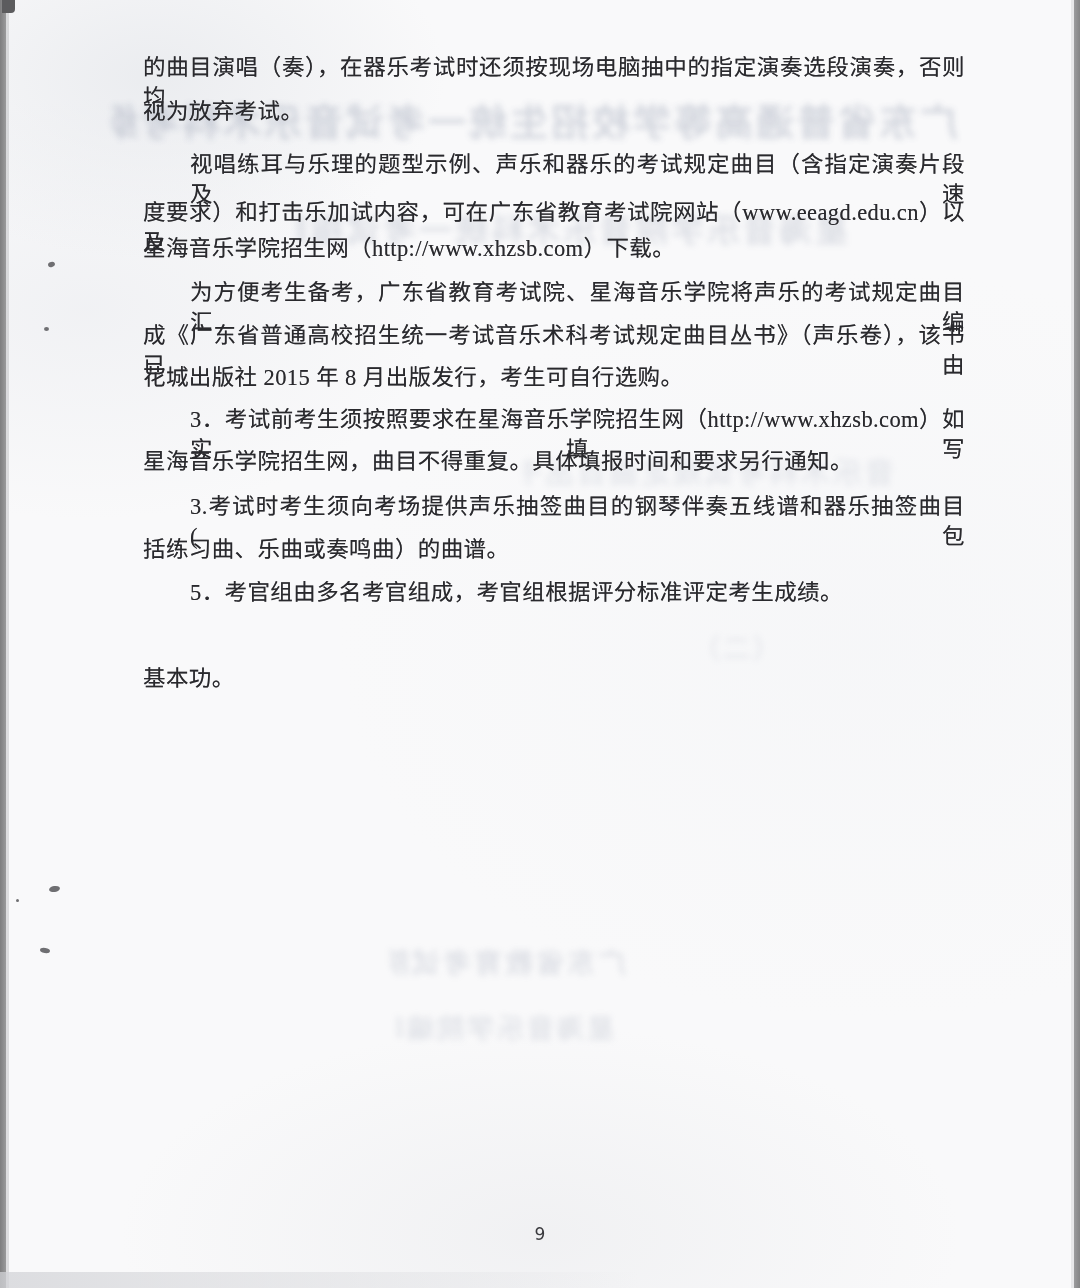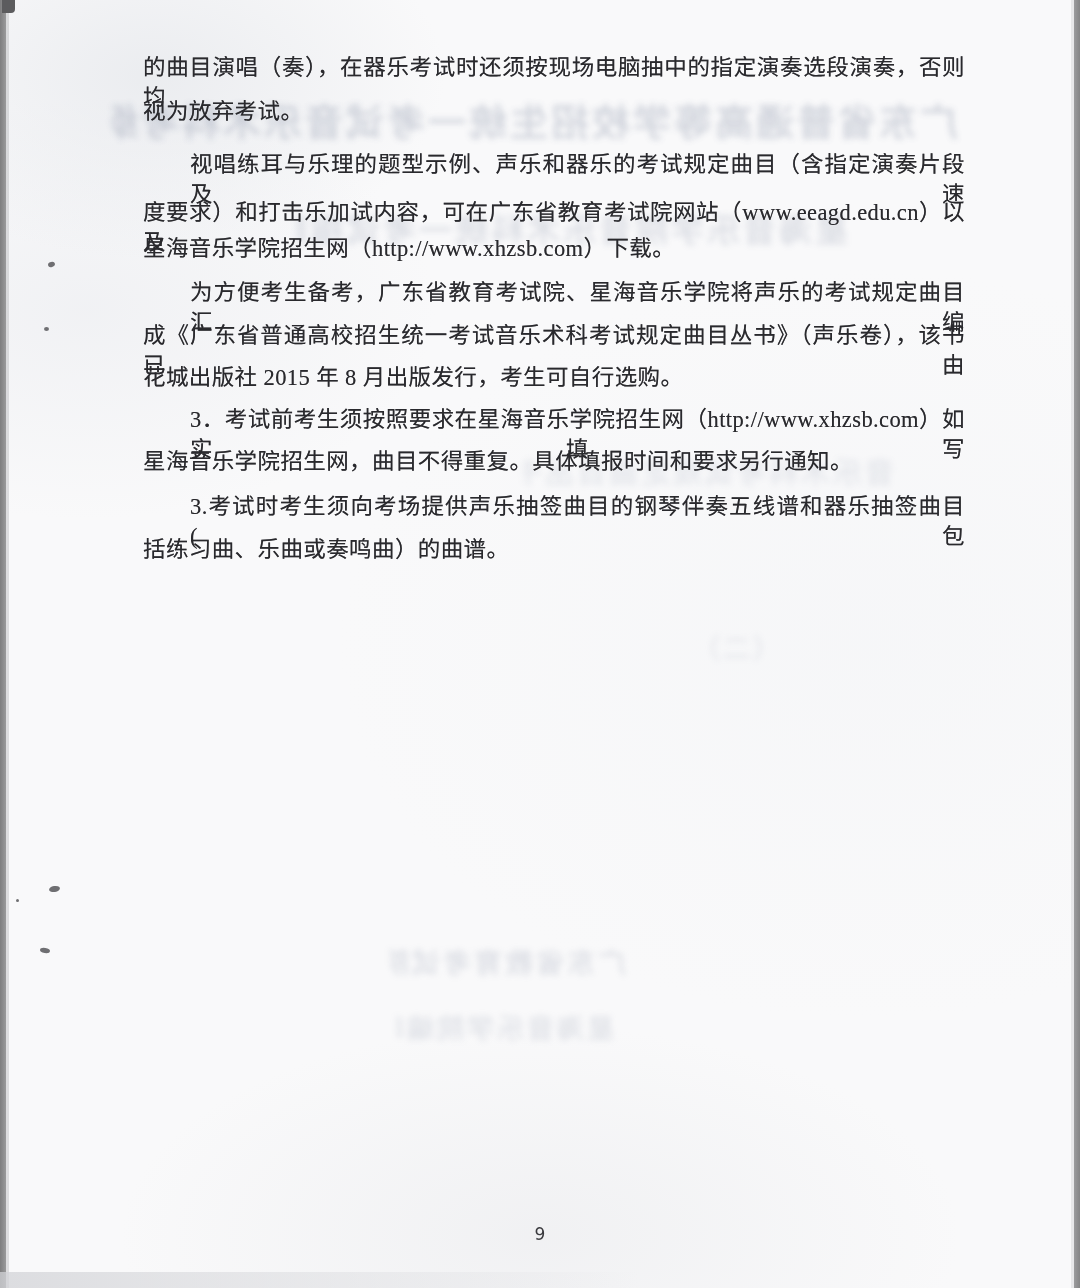--- a/index.html
+++ b/index.html
@@ -68,20 +68,22 @@
   <div class="tl jl ind" style="top:150px">视唱练耳与乐理的题型示例、声乐和器乐的考试规定曲目（含指定演奏片段及速</div>
   <div class="tl jl" style="top:198px">度要求）和打击乐加试内容，可在广东省教育考试院网站（www.eeagd.edu.cn）以及</div>
   <div class="tl" style="top:234px">星海音乐学院招生网（http://www.xhzsb.com）下载。</div>
   <div class="tl jl ind" style="top:278px">为方便考生备考，广东省教育考试院、星海音乐学院将声乐的考试规定曲目汇编</div>
   <div class="tl jl" style="top:321px">成《广东省普通高校招生统一考试音乐术科考试规定曲目丛书》（声乐卷），该书已由</div>
   <div class="tl" style="top:363px">花城出版社 2015 年 8 月出版发行，考生可自行选购。</div>
   <div class="tl jl ind" style="top:405px">3．考试前考生须按照要求在星海音乐学院招生网（http://www.xhzsb.com）如实填写</div>
   <div class="tl" style="top:447px">星海音乐学院招生网，曲目不得重复。具体填报时间和要求另行通知。</div>
   <div class="tl jl ind" style="top:492px">3.考试时考生须向考场提供声乐抽签曲目的钢琴伴奏五线谱和器乐抽签曲目(包</div>
   <div class="tl" style="top:535px">括练习曲、乐曲或奏鸣曲）的曲谱。</div>
+  <div class="tl ind" style="top:578px">5．考官组由多名考官组成，考官组根据评分标准评定考生成绩。</div>
+  <div class="tl" style="top:664px">基本功。</div>
 
   <div class="footer-num">9</div>
 
   <div class="edge-left"></div>
   <div class="edge-left-soft"></div>
   <div class="edge-right"></div>
   <div class="edge-right-soft"></div>
   <div class="corner-mark"></div>
   <div class="bottom-band"></div>
   <div class="speck" style="left:48px;top:262px;width:7px;height:5px;transform:rotate(-15deg);"></div>

